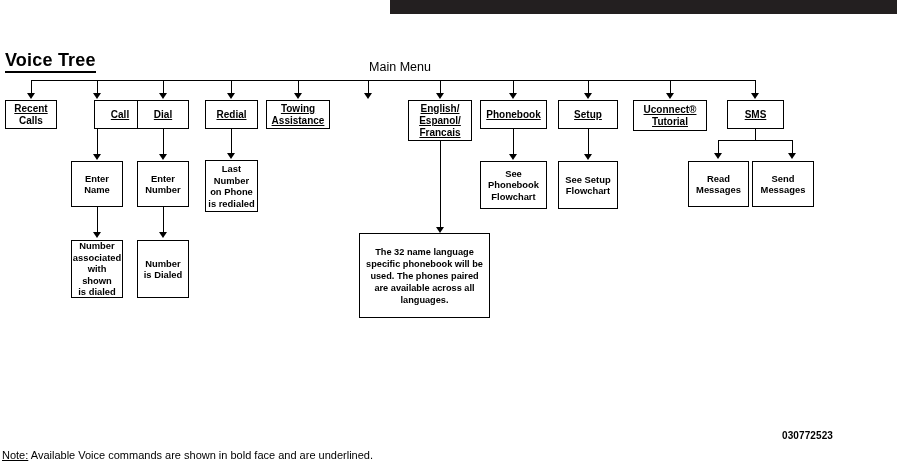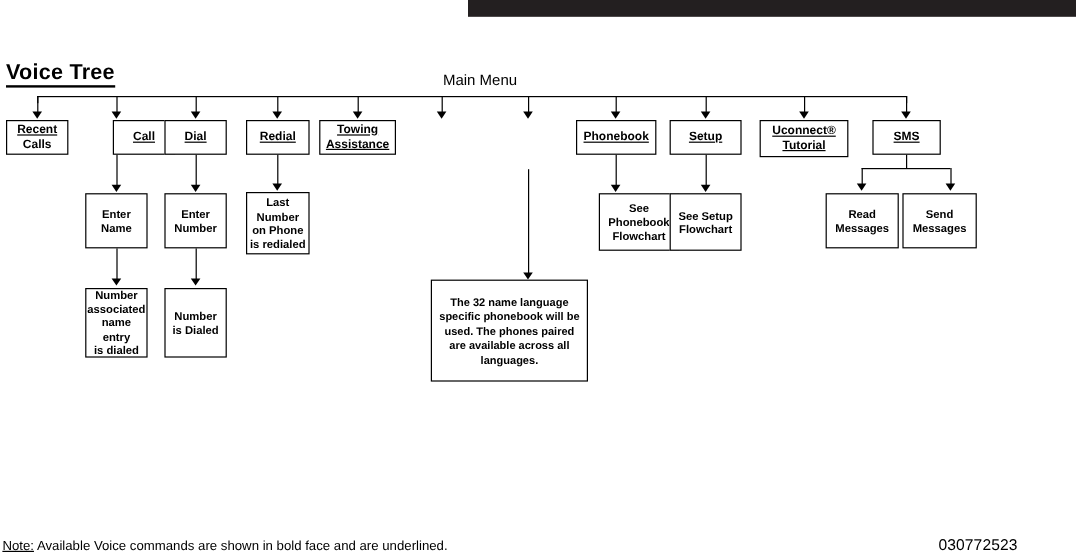--- a/index.html
+++ b/index.html
@@ -47,22 +47,22 @@
     border-left:4.2px solid transparent;border-right:4.2px solid transparent;
     border-top:6px solid #000;
   }
 
   .footnote{
     position:absolute;left:2px;top:448px;
     font-size:11px;font-weight:normal;line-height:14px;
   }
   .footnote u{text-decoration:underline;}
   .partno{
-    position:absolute;left:782px;top:446px;
-    font-size:13px;font-weight:normal;letter-spacing:.1px;
+    position:absolute;left:782px;top:430px;
+    font-size:10px;font-weight:bold;letter-spacing:.1px;
   }
 </style>
 </head>
 <body>
 
 <div id="stage">
 
   <div class="topbar"></div>
 
   <div class="title">Voice Tree</div>
@@ -132,20 +132,27 @@
   </div>
 
   <div class="box cmd" style="left:266px;top:100px;width:64px;height:29px;">
     <span class="lbl">
       <u>Towing</u><br>
       <u>Assistance</u>
     </span>
   </div>
 
 
+  <div class="box cmd" style="left:408px;top:100px;width:64px;height:41px;">
+    <span class="lbl">
+      <u>English/</u><br>
+      <u>Espanol/</u><br>
+      <u>Francais</u>
+    </span>
+  </div>
 
   <div class="box cmd" style="left:480px;top:100px;width:67px;height:29px;">
     <span class="lbl">
       <u>Phonebook</u>
     </span>
   </div>
 
   <div class="box cmd" style="left:558px;top:100px;width:60px;height:29px;">
     <span class="lbl">
       <u>Setup</u>
@@ -206,21 +213,21 @@
 
   <div class="box plain" style="left:205px;top:160px;width:53px;height:52px;">
     <span class="lbl">
       <span>Last</span><br>
       <span>Number</span><br>
       <span>on Phone</span><br>
       <span>is redialed</span>
     </span>
   </div>
 
-  <div class="box plain" style="left:480px;top:161px;width:67px;height:48px;margin-left:19px;">
+  <div class="box plain" style="left:480px;top:161px;width:67px;height:48px;">
     <span class="lbl">
       <span>See</span><br>
       <span>Phonebook</span><br>
       <span>Flowchart</span>
     </span>
   </div>
 
   <div class="box plain" style="left:558px;top:161px;width:60px;height:48px;">
     <span class="lbl">
       <span>See Setup</span><br>
@@ -255,21 +262,21 @@
   <div class="vline" style="left:97px;top:207px;height:26px;"></div>
   <div class="arrow" style="left:93px;top:232px;"></div>
 
   <div class="vline" style="left:163px;top:207px;height:26px;"></div>
   <div class="arrow" style="left:159px;top:232px;"></div>
 
   <div class="box plain" style="left:71px;top:240px;width:52px;height:58px;">
     <span class="lbl">
       <span>Number</span><br>
       <span>associated</span><br>
-      <span>name entry</span><br>
+      <span>with shown</span><br>
       <span>is dialed</span>
     </span>
   </div>
 
   <div class="box plain" style="left:137px;top:240px;width:52px;height:58px;">
     <span class="lbl">
       <span>Number</span><br>
       <span>is Dialed</span>
     </span>
   </div>

